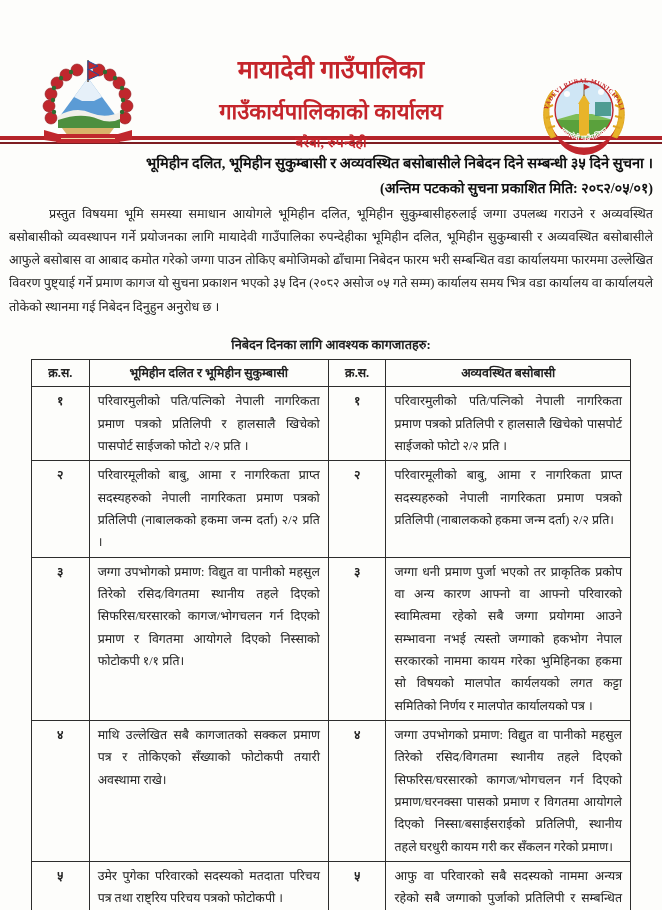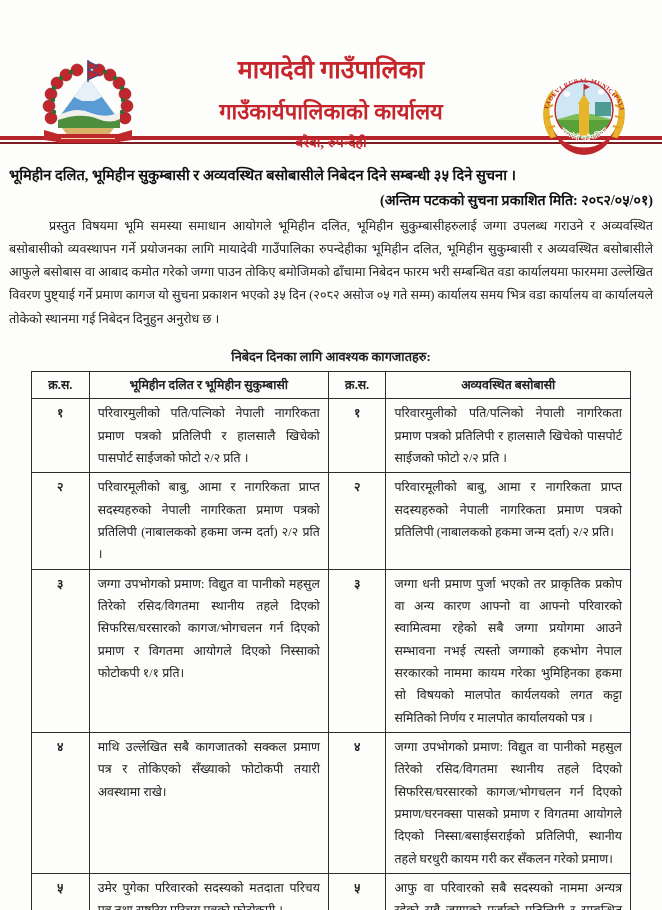--- a/index.html
+++ b/index.html
@@ -21,21 +21,21 @@
   .hdr-text{position:absolute;left:150px;right:150px;top:10px;text-align:center;}
   .muni-name{font-size:25px;font-weight:bold;color:#c5252b;line-height:1.3;}
   .office-name{font-size:22px;font-weight:bold;color:#c5252b;margin-top:8px;}
   .addr{font-size:14px;font-weight:bold;color:#c5252b;margin-top:7px;}
   
   .rule{padding:0;}
   .rule .thick{height:4px;background:#b5242a;}
   .rule .thin{height:1.5px;background:#7e1d22;margin-top:2px;}
   
   .content{padding:0 9px;}
-  .n-title{margin-top:20px;text-align:left;font-weight:bold;font-size:14.6px;color:#111;}
+  .n-title{margin-top:8px;text-align:right;font-weight:bold;font-size:14.6px;color:#111;}
   .n-subtitle{margin-top:6px;text-align:right;font-weight:bold;font-size:14.2px;color:#111;}
   .n-body{
     margin:6px 0 16px 0;font-size:12.6px;line-height:1.85;text-align:justify;
     text-indent:40px;color:#222;
   }
   .tbl-caption{margin-top:4px;text-align:center;font-weight:bold;font-size:12.8px;}
   
   table.docs{
     border-collapse:collapse;width:600px;margin:6px auto 0 auto;
     font-size:12.4px;color:#222;

